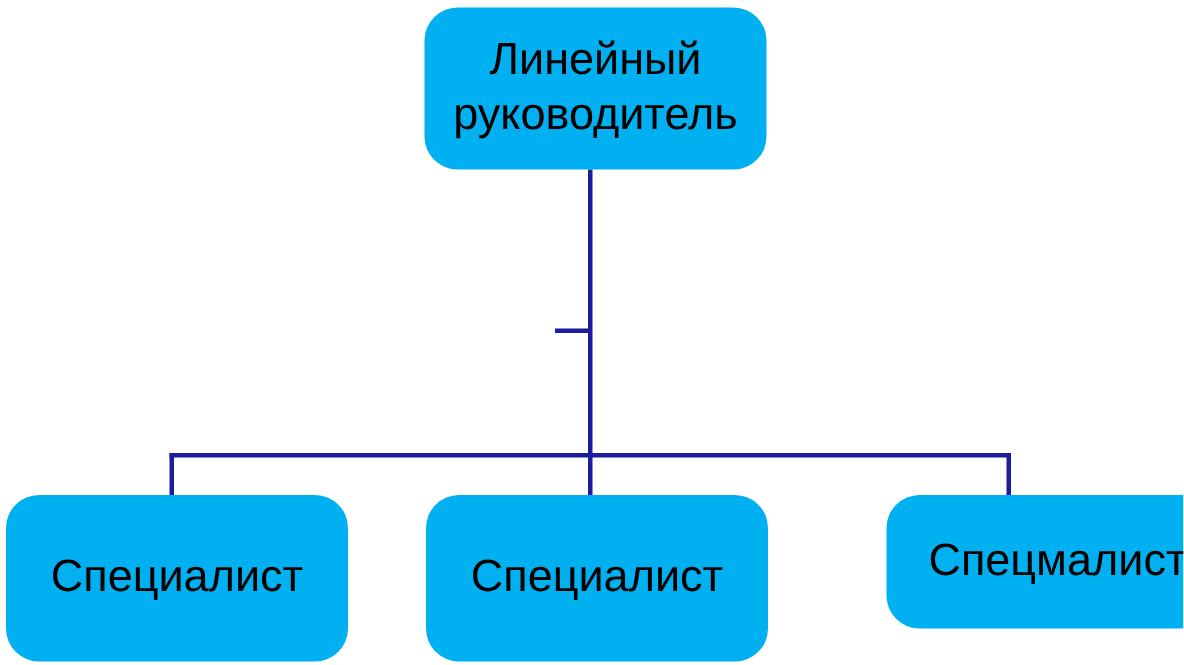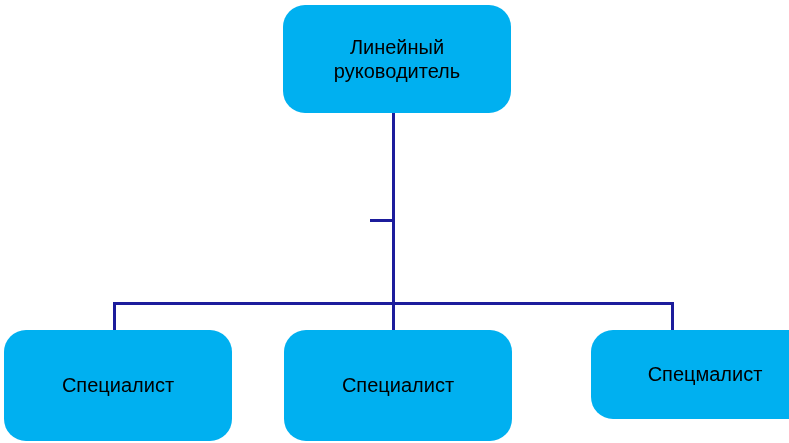--- a/index.html
+++ b/index.html
@@ -17,21 +17,21 @@
   }
   .node {
     position: absolute;
     background: #00b0f0;
     border-radius: 22px;
     display: flex;
     align-items: center;
     justify-content: center;
     text-align: center;
     color: #000000;
-    font-size: 20px;
+    font-size: 30px;
     line-height: 1.22;
     padding: 4px 10px;
     box-sizing: border-box;
   }
   .node-root   { left: 283px; top: 5px;   width: 228px; height: 108px; }
   .node-senior { left: 142px; top: 163px; width: 228px; height: 114px; }
   .node-spec1  { left: 4px;   top: 330px; width: 228px; height: 111px; }
   .node-spec2  { left: 284px; top: 330px; width: 228px; height: 111px; }
   .node-spec3  { left: 558px; top: 330px; width: 228px; height: 89px; margin-left: 33px; }
 

